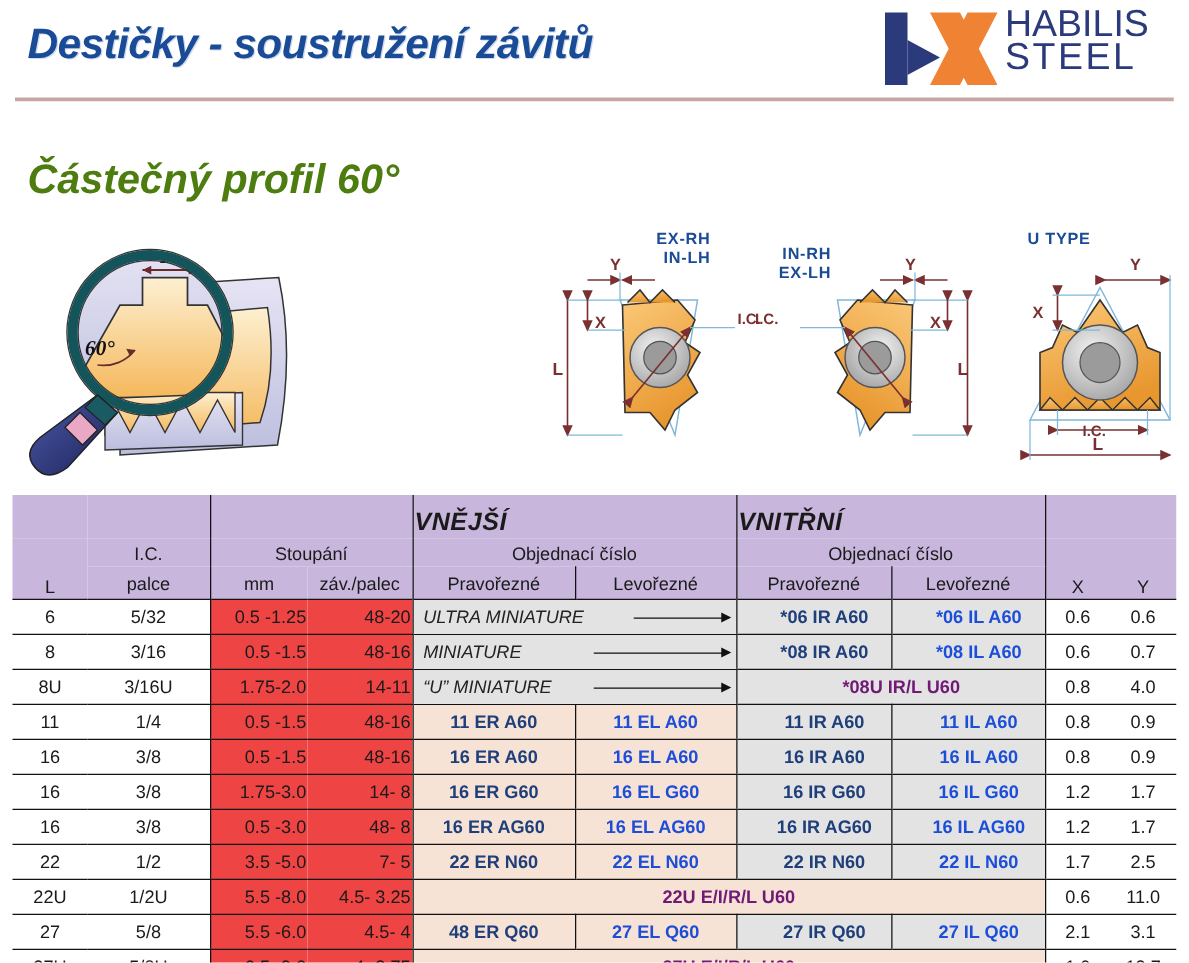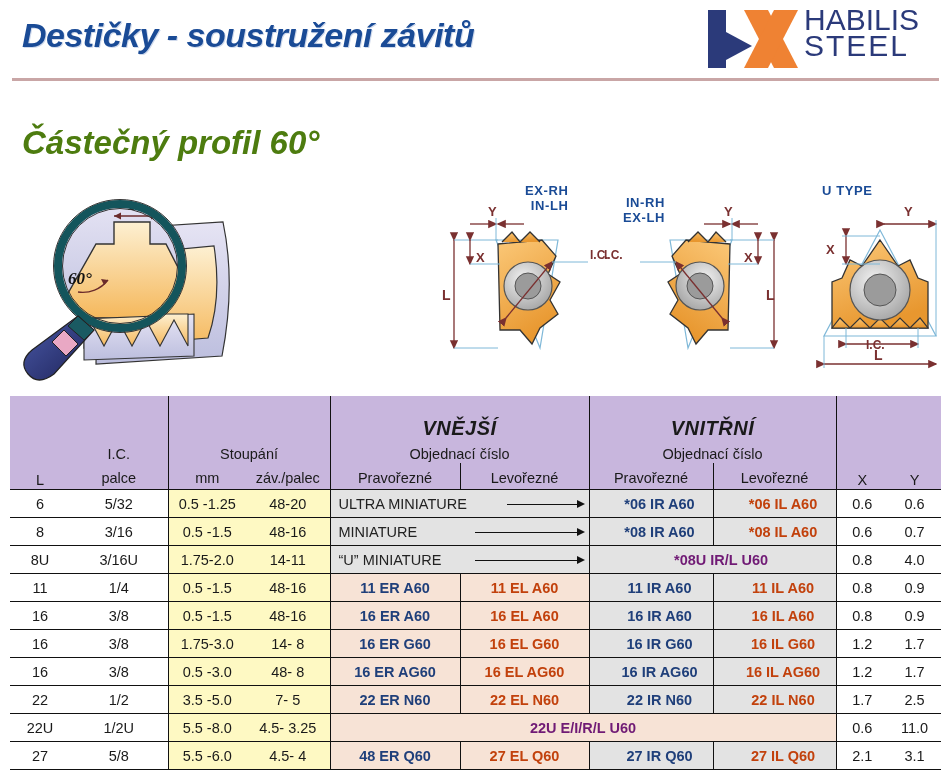--- a/index.html
+++ b/index.html
@@ -59,41 +59,41 @@
   col.c-tpi {width:84px;}
   col.c-er  {width:130px;}
   col.c-el  {width:129px;}
   col.c-ir  {width:124px;}
   col.c-il  {width:123px;}
   col.c-x   {width:52px;}
   col.c-y   {width:53px;}
 
   thead td{background:#c8b6dd;color:#1a1a1a;}
   .hdr-big{
-    font-size:20px;font-weight:bold;font-style:italic;text-align:center;
-    letter-spacing:.5px;padding-top:16px;height:28px;vertical-align:bottom;
+    font-size:20px;font-weight:bold;font-style:italic;
+    letter-spacing:.5px;padding-top:6px;height:28px;vertical-align:bottom;
   }
   .hdr-mid{font-size:14.5px;text-align:center;height:20px;vertical-align:bottom;padding-bottom:1px;}
   .hdr-sub{font-size:14.5px;text-align:center;height:22px;vertical-align:bottom;padding-bottom:3px;}
 
   tbody td{
     height:25px;text-align:center;color:#1a1a1a;
     border-top:1px solid #111;border-bottom:1px solid #111;
     background:#ffffff;
   }
 
-  .c-pitch{background:#fef9c3;}
+  .c-pitch{background:#ef4444;text-align:right;}
   .c-ext  {background:#f7e3d6;}
   .c-int  {background:#e3e3e3;padding-left:18px;}
   .c-plain{background:#ffffff;}
 
   .code-r{color:#1f3f7a;font-weight:bold;}
-  .code-l{color:#c2410c;font-weight:bold;}
+  .code-l{color:#1d4ed8;font-weight:bold;}
   .code-u{color:#701a75;font-weight:bold;}
-  .mini{color:#222;text-align:left;padding-left:8px;white-space:nowrap;}
+  .mini{font-style:italic;color:#222;text-align:left;padding-left:8px;white-space:nowrap;}
 
   .vsep{border-left:1.6px solid #111;}
 
   .arrowcell{position:relative;}
   .arrowline{
     position:absolute;right:6px;top:50%;height:1px;background:#111;
   }
   .arrowhead{
     position:absolute;right:4px;top:50%;transform:translateY(-50%);
     width:0;height:0;border-left:8px solid #111;

